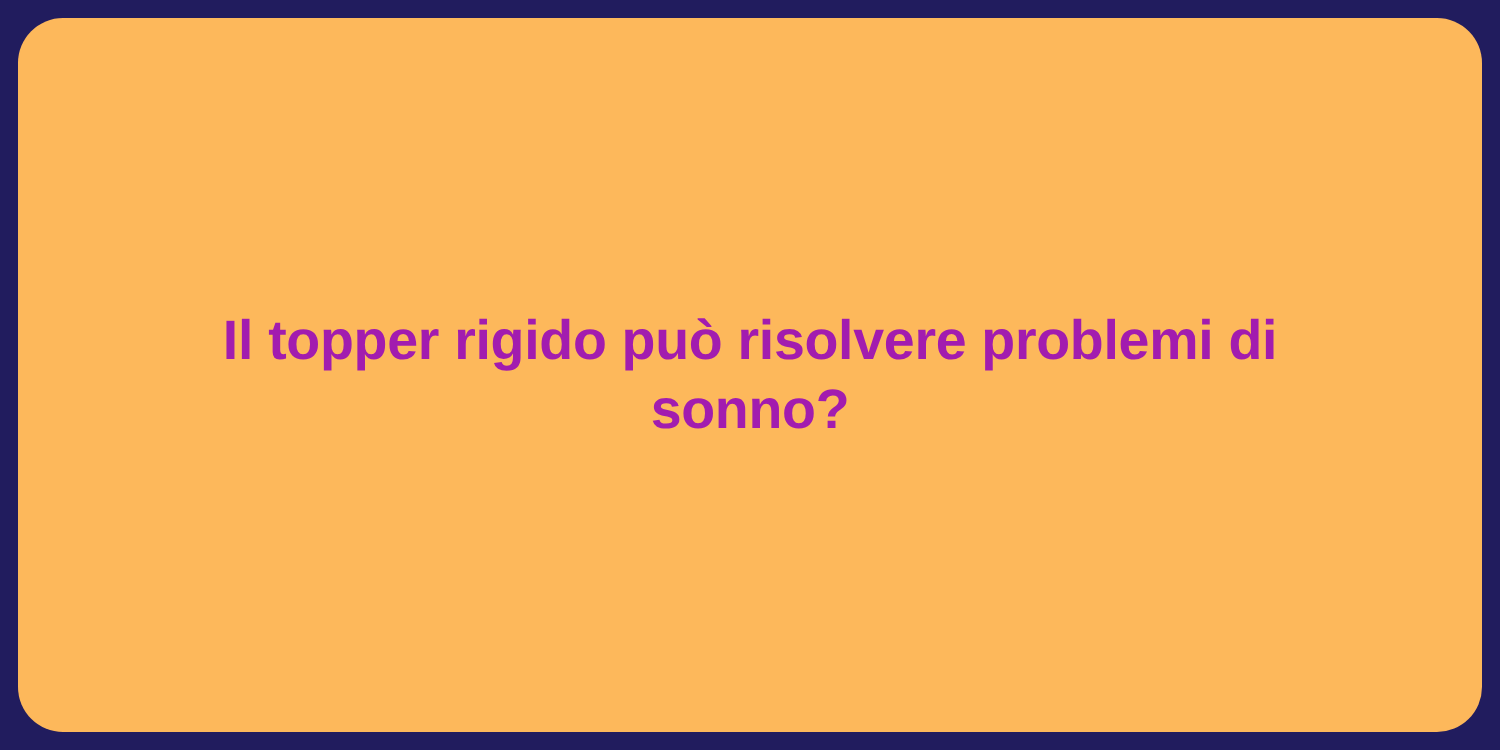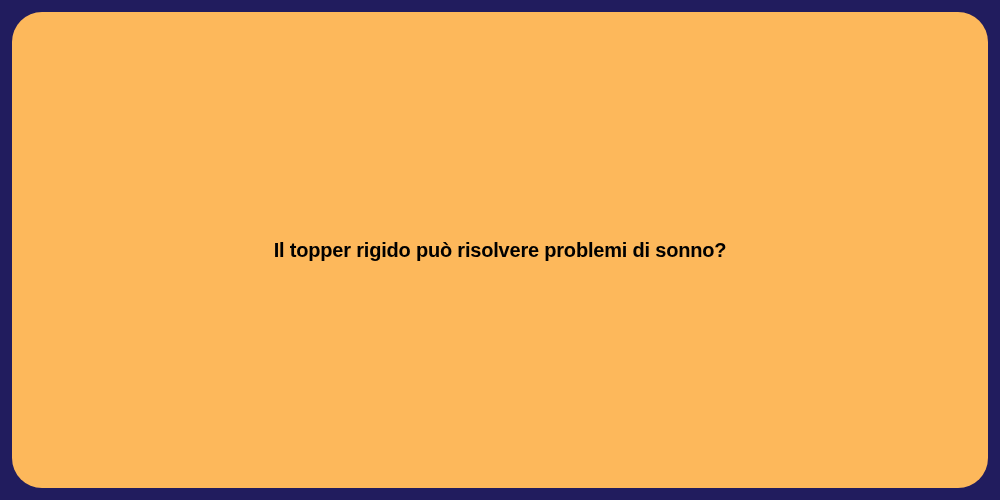--- a/index.html
+++ b/index.html
@@ -28,23 +28,23 @@
     background: #fdb85b;
     border-radius: 30px;
     display: flex;
     align-items: center;
     justify-content: center;
     text-align: center;
     padding: 0 40px;
   }
   .headline {
     margin: 0;
-    color: #000000;
+    color: #a21caf;
     font-family: "Liberation Sans", sans-serif;
-    font-size: 20px;
+    font-size: 37px;
     font-weight: bold;
     line-height: 1.25;
     letter-spacing: -0.2px;
     text-align: center;
     max-width: 820px;
   }
 </style>
 </head>
 <body>
 

